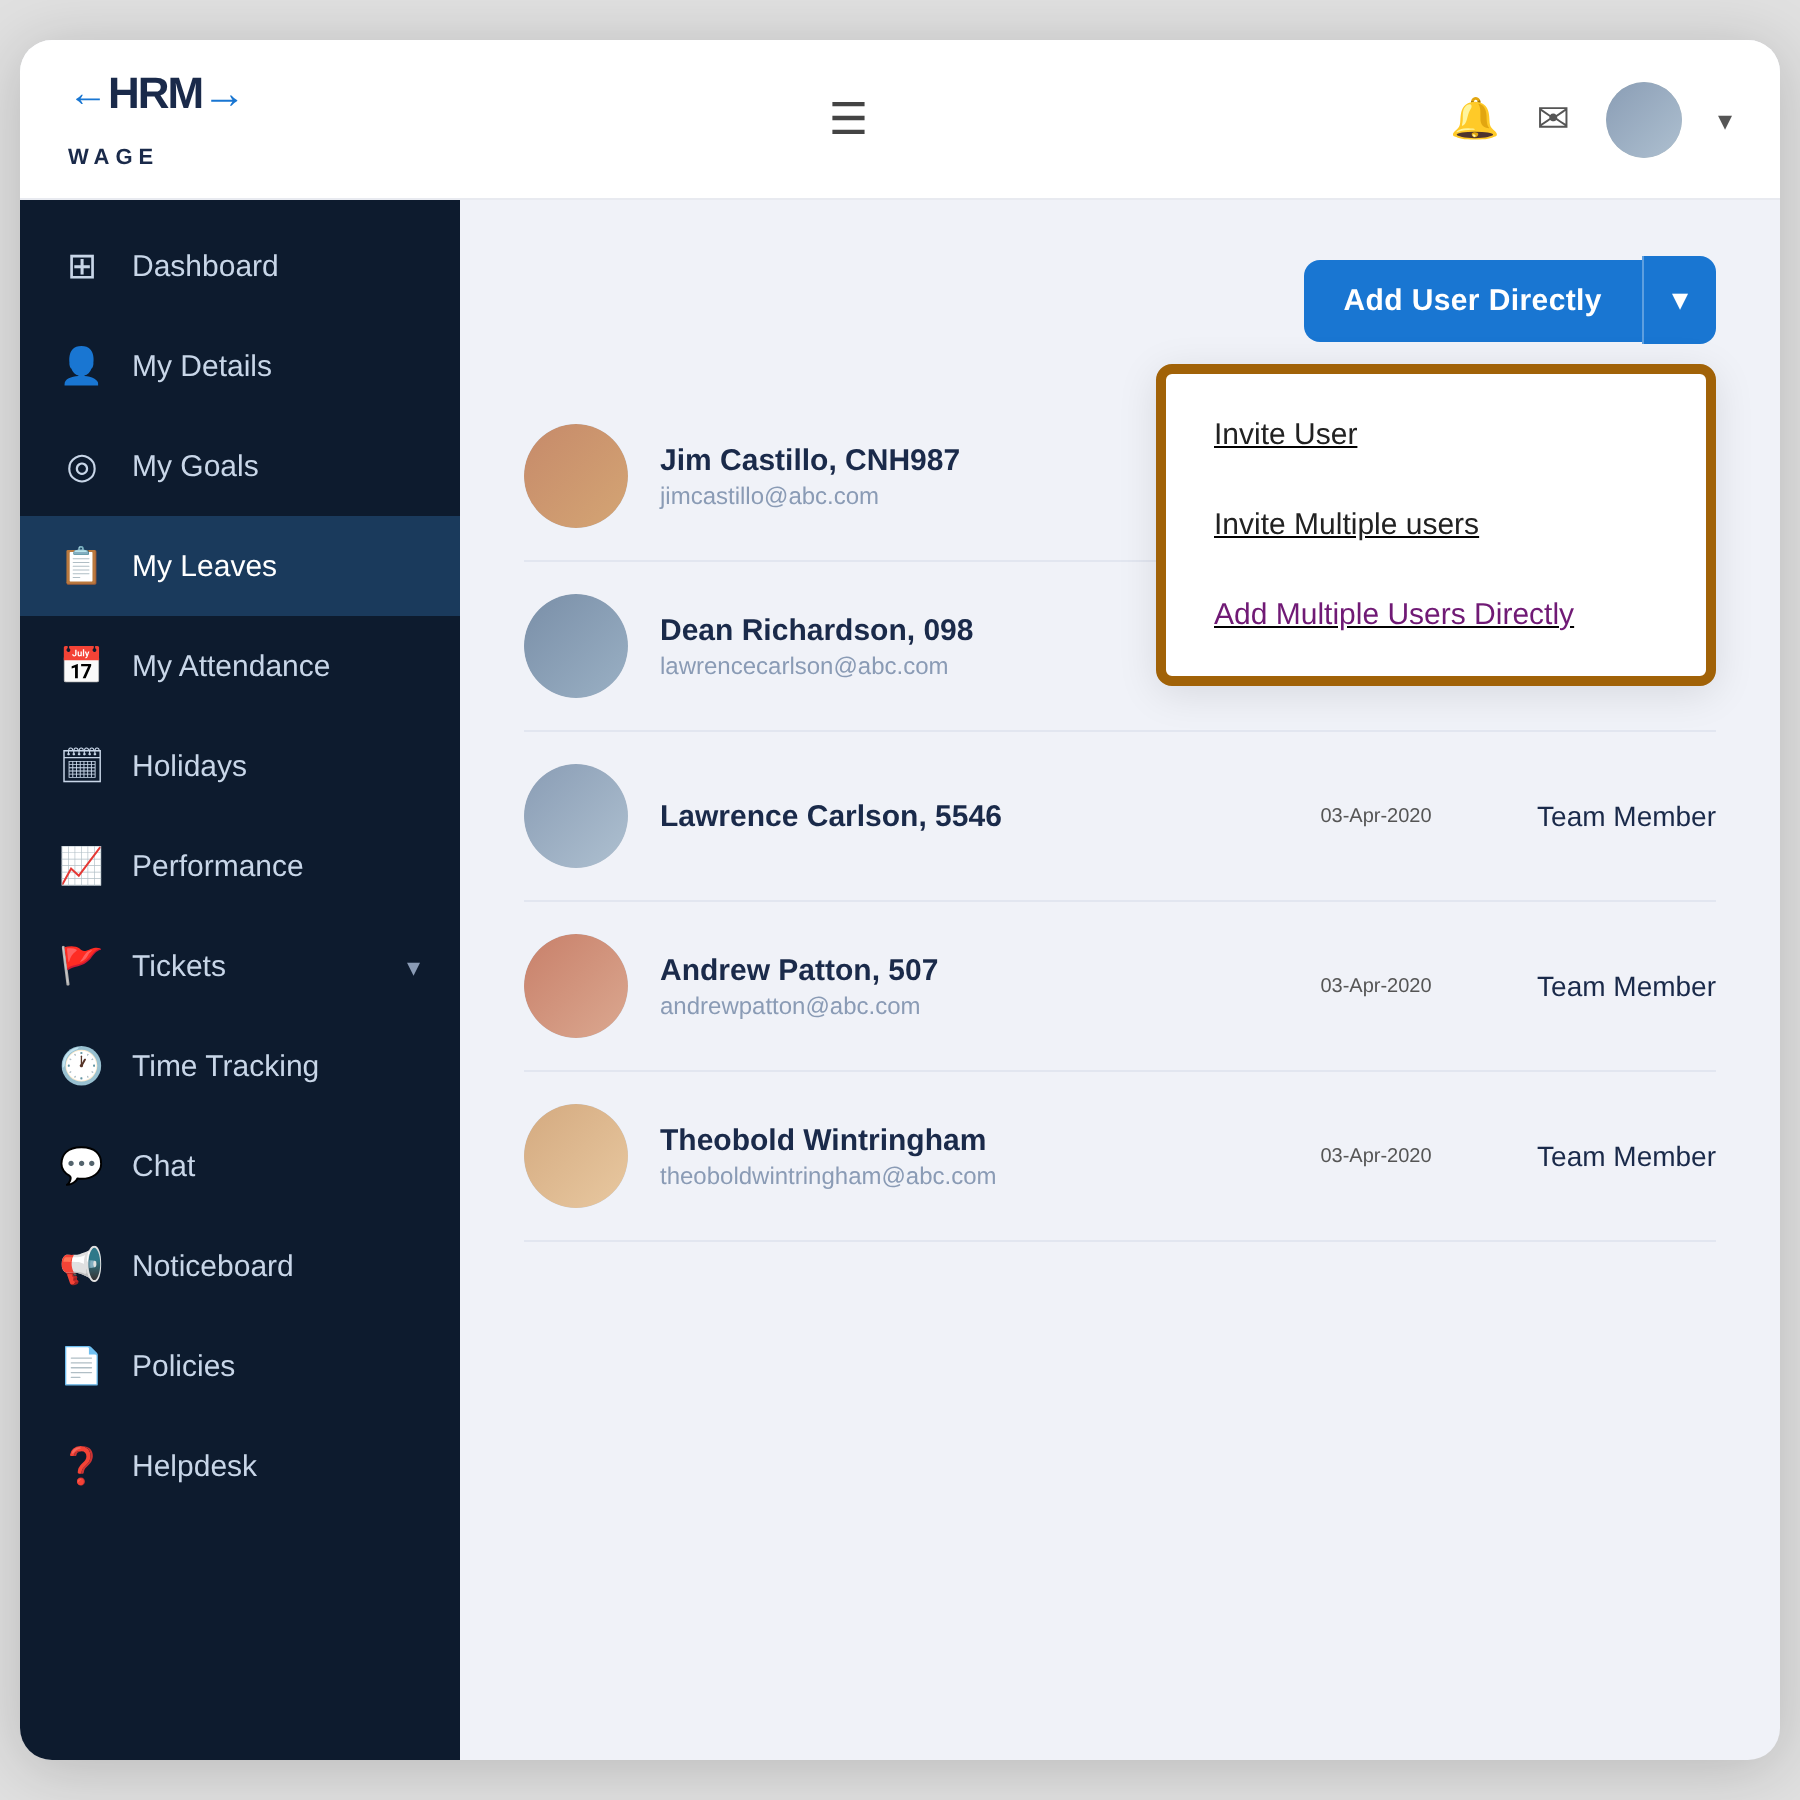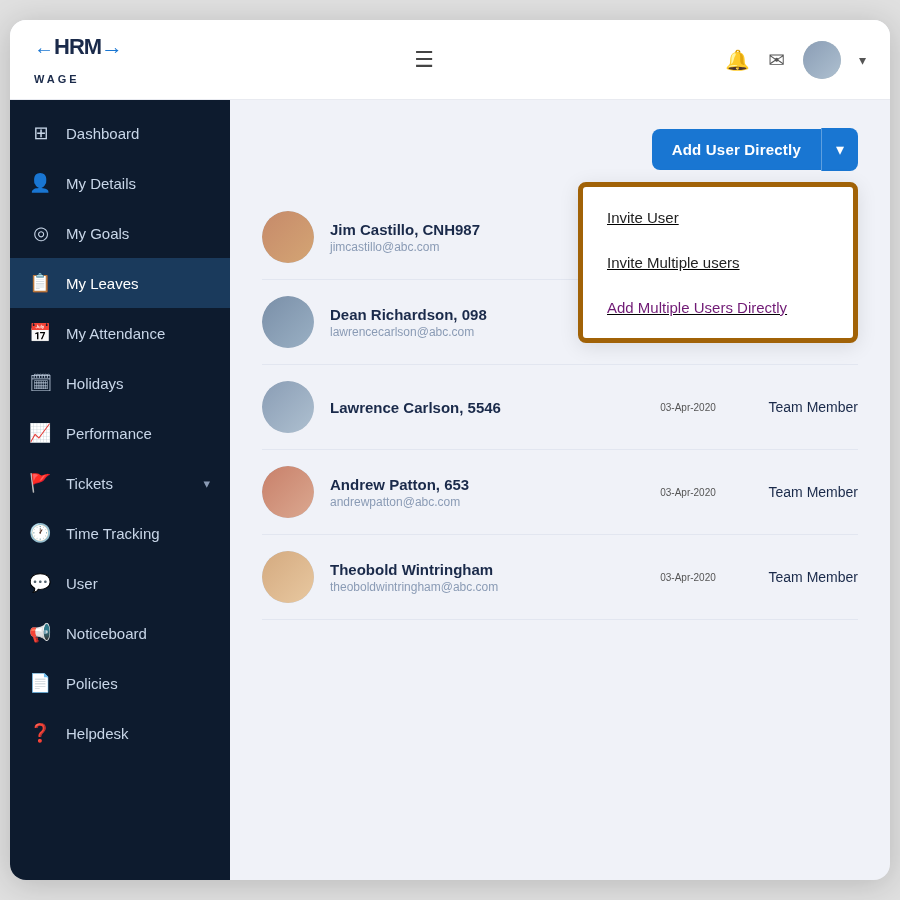--- a/index.html
+++ b/index.html
@@ -340,21 +340,21 @@
         <span class="sidebar-icon">🚩</span>
         <span>Tickets</span>
         <span class="chevron">▾</span>
       </div>
       <div class="sidebar-item">
         <span class="sidebar-icon">🕐</span>
         <span>Time Tracking</span>
       </div>
       <div class="sidebar-item">
         <span class="sidebar-icon">💬</span>
-        <span>User</span>
+        <span>Chat</span>
       </div>
       <div class="sidebar-item">
         <span class="sidebar-icon">📢</span>
         <span>Noticeboard</span>
       </div>
       <div class="sidebar-item">
         <span class="sidebar-icon">📄</span>
         <span>Policies</span>
       </div>
       <div class="sidebar-item">
@@ -415,21 +415,21 @@
           </div>
           <div class="user-date">03-Apr-2020</div>
           <div class="user-role">Team Member</div>
         </div>
 
         <div class="user-row">
           <div class="user-avatar">
             <div class="user-avatar-img face-4"></div>
           </div>
           <div class="user-info">
-            <div class="user-name">Andrew Patton, 653</div>
+            <div class="user-name">Andrew Patton, 507</div>
             <div class="user-email">andrewpatton@abc.com</div>
           </div>
           <div class="user-date">03-Apr-2020</div>
           <div class="user-role">Team Member</div>
         </div>
 
         <div class="user-row">
           <div class="user-avatar">
             <div class="user-avatar-img face-5"></div>
           </div>

